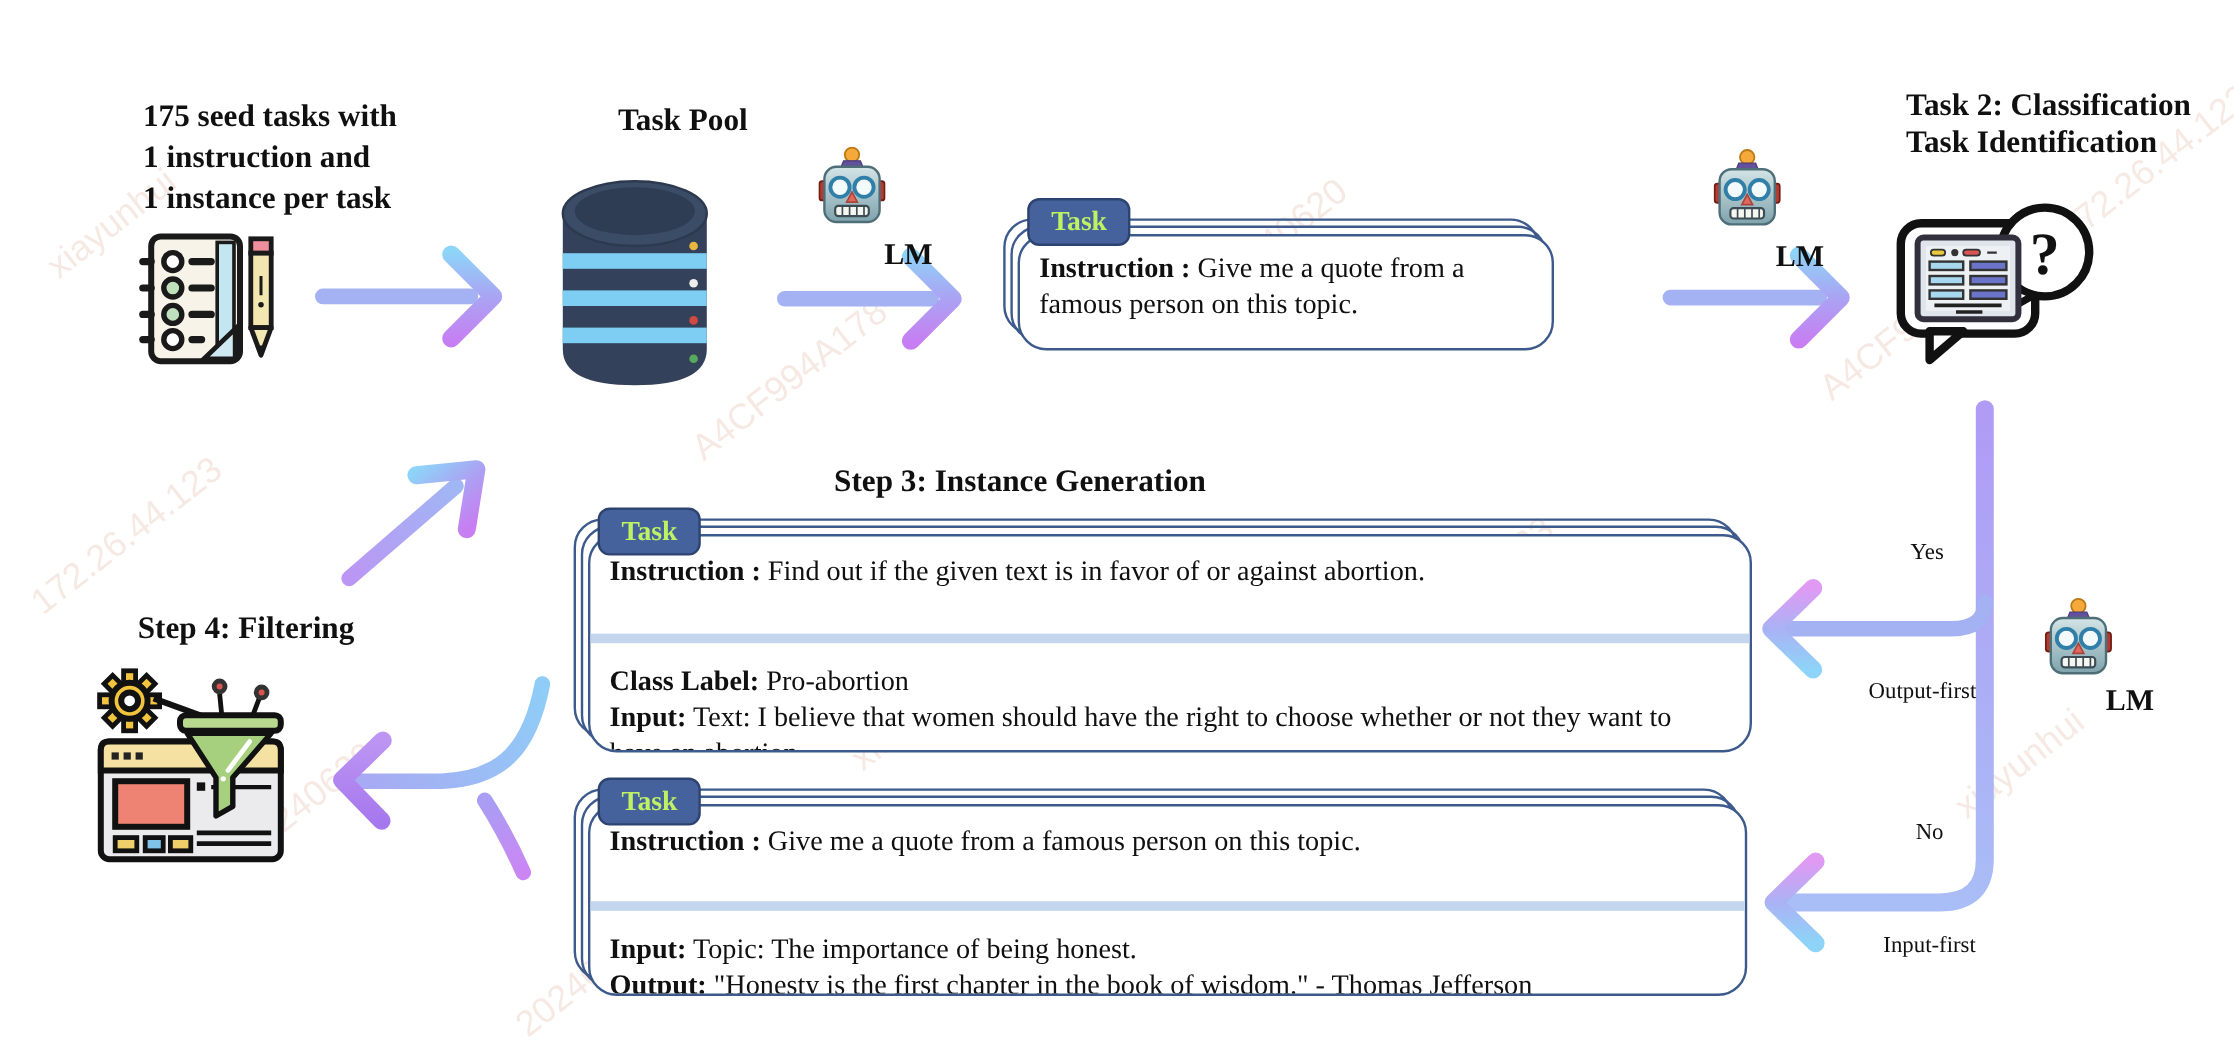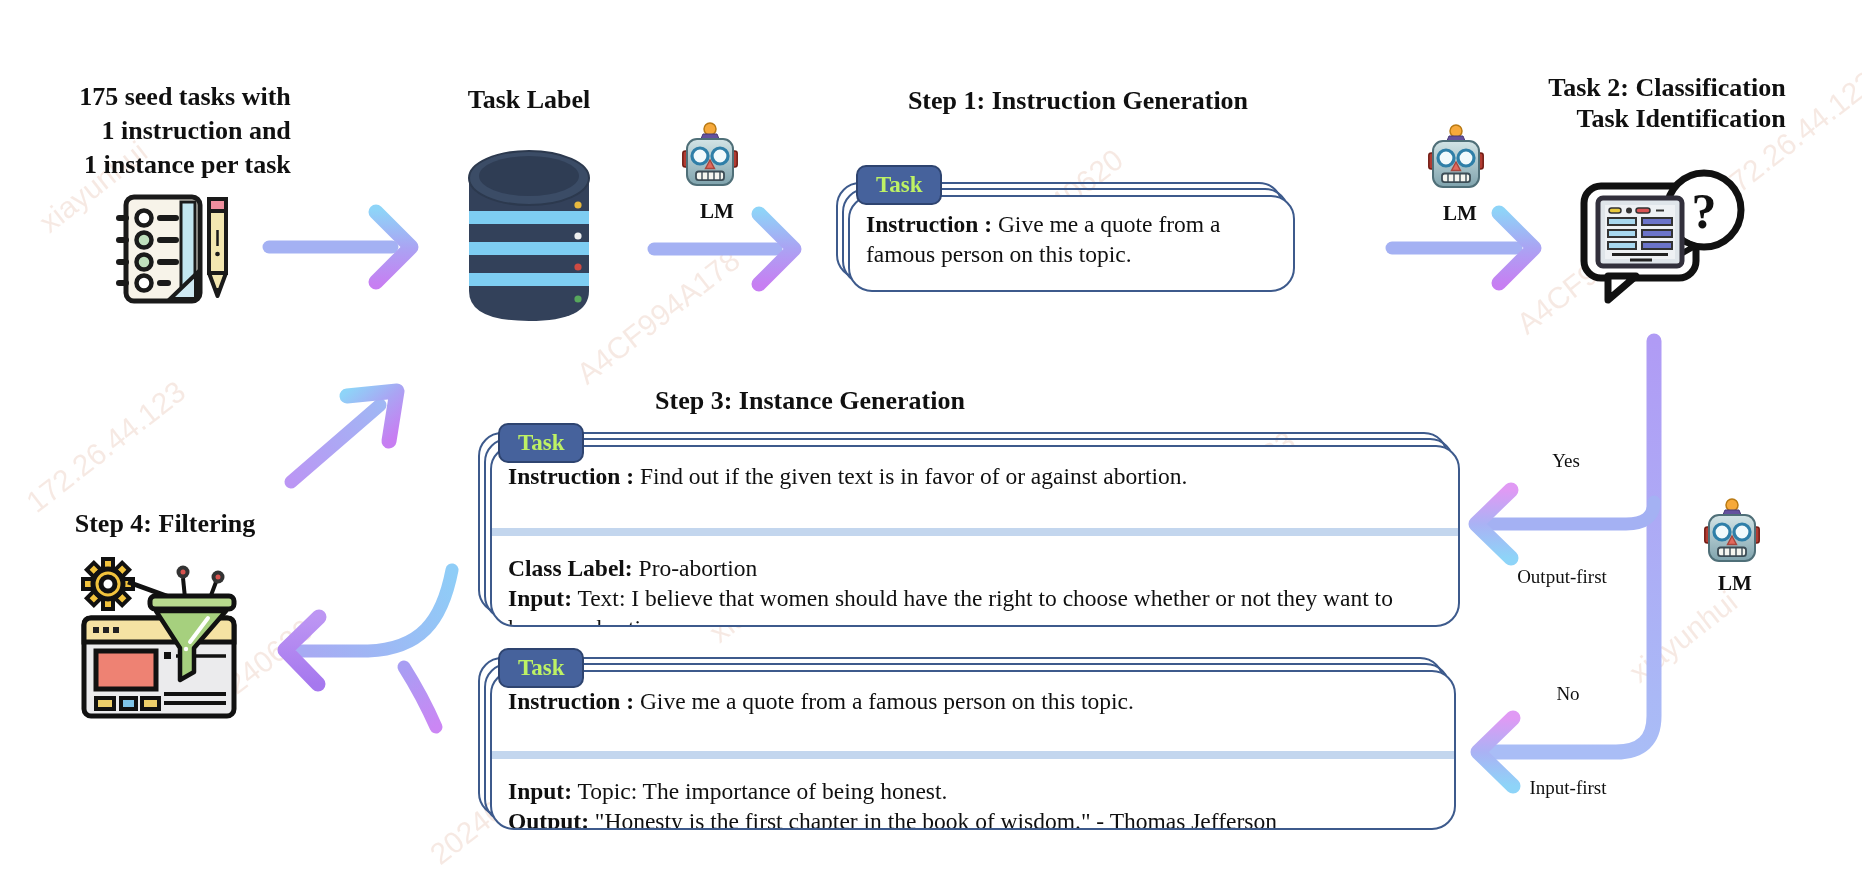--- a/index.html
+++ b/index.html
@@ -1,23 +1,23 @@
 <!DOCTYPE html>
 <html><head>
 <meta charset="utf-8">
 <style>
   html,body{margin:0;padding:0;background:#fff;}
   #canvas{
     position:relative;width:1862px;height:870px;background:#ffffff;overflow:hidden;
     font-family:"Liberation Serif","DejaVu Serif",serif;color:#101010;
   }
   .abs{position:absolute;}
-  .ctr{transform:translateX(-50%);text-align:right;}
+  .ctr{transform:translateX(-50%);text-align:left;margin-left:40px;}
   .heading{font-weight:bold;font-size:26px;line-height:32px;white-space:nowrap;}
-  .lm{font-weight:bold;font-size:21px;}
+  .lm{font-weight:bold;font-size:25px;}
   .branch{font-weight:normal;font-size:19px;white-space:nowrap;}
   .seed-lines{font-weight:bold;font-size:26px;line-height:34px;white-space:nowrap;}
 
   
   .wm{position:absolute;color:#e2b39e;opacity:.28;font-size:30px;
       font-family:"Liberation Sans",sans-serif;transform:rotate(-38deg);
       white-space:nowrap;pointer-events:none;}
 
   
   .cardwrap{position:absolute;}
@@ -170,21 +170,21 @@
       <rect x="6" y="86" width="13" height="6" rx="3"></rect>
     </g>
     <rect x="99" y="5" width="17" height="12" fill="#ef8f9e" stroke="#1a1a1a" stroke-width="4"></rect>
     <rect x="99" y="17" width="17" height="62" fill="#f3e7b1" stroke="#1a1a1a" stroke-width="4"></rect>
     <path d="M99,79 L116,79 L107.5,102 Z" fill="#f3e7b1" stroke="#1a1a1a" stroke-width="4" stroke-linejoin="round"></path>
     <path d="M104,94 L111,94 L107.5,102 Z" fill="#1a1a1a"></path>
     <line x1="107.5" y1="36" x2="107.5" y2="52" stroke="#1a1a1a" stroke-width="2.5"></line>
     <circle cx="107.5" cy="60" r="2.3" fill="#1a1a1a"></circle>
   </svg>
 
-  <div class="abs ctr heading" style="left:529px;top:84px">Task Label</div>
+  <div class="abs ctr heading" style="left:529px;top:84px">Task Pool</div>
   <svg class="abs" style="left:464px;top:143px" width="130" height="186" viewBox="0 0 130 186">
     <path d="M5,35 L5,148 Q5,178 65,178 Q125,178 125,148 L125,35 Z" fill="#33415a"></path>
     <rect x="5" y="68" width="120" height="13" fill="#7ecdf2"></rect>
     <rect x="5" y="99" width="120" height="13" fill="#7ecdf2"></rect>
     <rect x="5" y="130" width="120" height="13" fill="#7ecdf2"></rect>
     <ellipse cx="65" cy="35" rx="60" ry="27" fill="#3b4c66" stroke="#2c394e" stroke-width="2"></ellipse>
     <ellipse cx="65" cy="33" rx="50" ry="20" fill="#2f3d54"></ellipse>
     <circle cx="114" cy="62" r="3.6" fill="#e8b93e"></circle>
     <circle cx="114" cy="93" r="3.6" fill="#eeeeee"></circle>
     <circle cx="114" cy="124" r="3.6" fill="#cf4a42"></circle>
@@ -199,21 +199,20 @@
   <svg class="abs" style="left:1428px;top:124px" width="56" height="66">
       <use href="#robot"></use>
     </svg>
   <div class="abs ctr lm" style="left:1460px;top:201px">LM</div>
 
   <svg class="abs" style="left:1704px;top:498px" width="56" height="66">
       <use href="#robot"></use>
     </svg>
   <div class="abs ctr lm" style="left:1735px;top:571px">LM</div>
 
-  <div class="abs ctr heading" style="left:1078px;top:85px">Step 1: Instruction Generation</div>
   <div class="abs ctr heading" style="left:1667px;top:72px;line-height:31px">
     <div>Task 2: Classification</div>
     <div>Task Identification</div>
   </div>
   <div class="abs ctr heading" style="left:810px;top:385px">Step 3: Instance Generation</div>
   <div class="abs ctr heading" style="left:165px;top:508px">Step 4: Filtering</div>
 
   <svg class="abs" style="left:1576px;top:158px" width="170" height="166" viewBox="0 0 170 166">
     <rect x="8" y="28" width="112" height="92" rx="17" fill="#ffffff" stroke="#111111" stroke-width="7"></rect>
     <circle cx="128" cy="52" r="37" fill="#ffffff" stroke="#111111" stroke-width="7"></circle>

